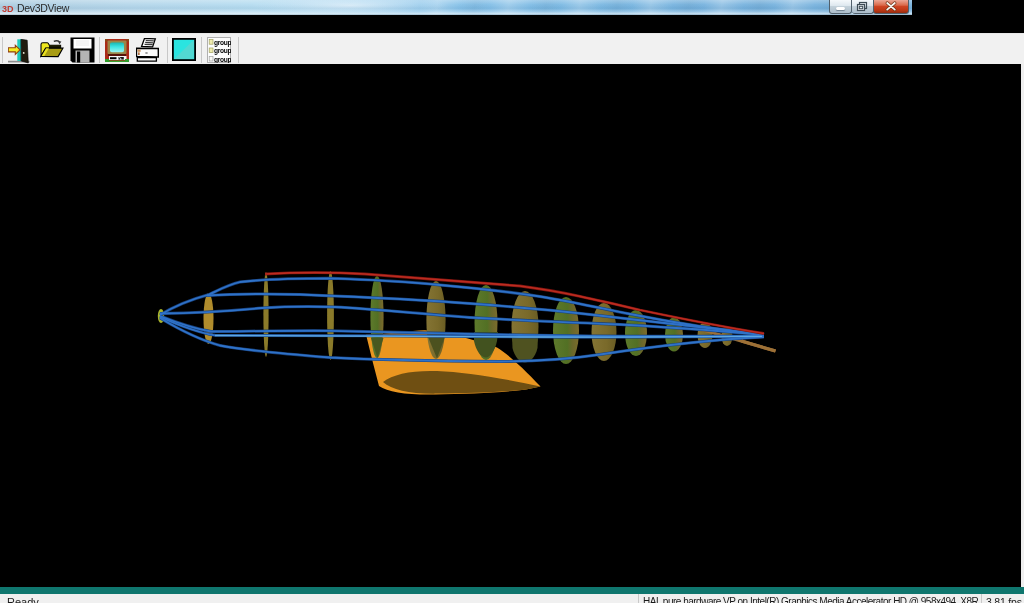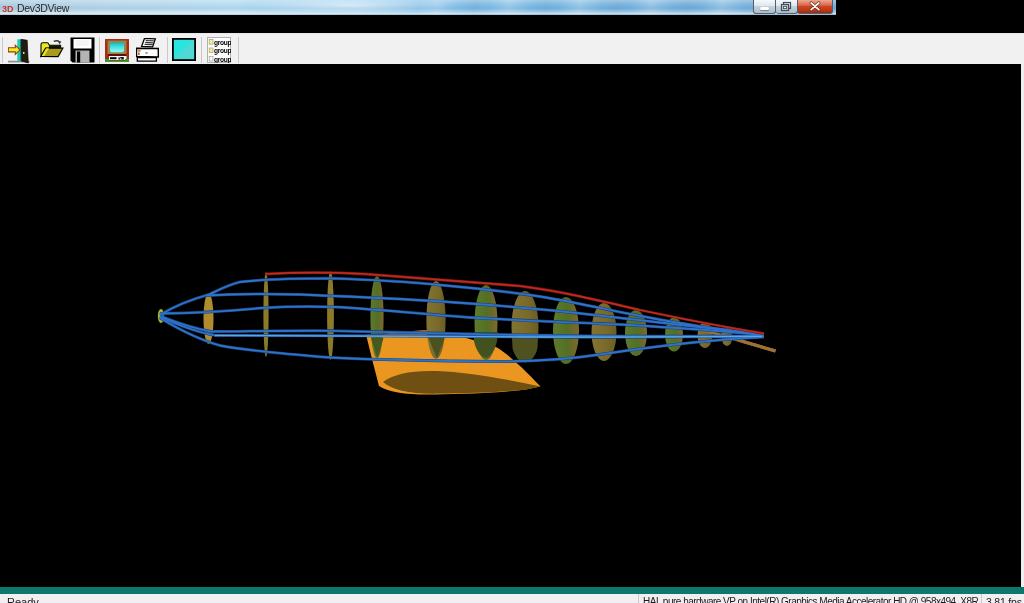--- a/index.html
+++ b/index.html
@@ -1,21 +1,21 @@
 <!DOCTYPE html>
 <html><head>
 <meta charset="utf-8">
 <style>
 * { margin:0; padding:0; box-sizing:border-box; }
 html,body { width:1024px; height:603px; overflow:hidden; background:#000; }
 body { font-family:"Liberation Sans", sans-serif; }
 #win { position:absolute; left:0; top:0; width:1024px; height:603px; transform:translateZ(0); }
 
 
-#titlebar { position:absolute; left:0; top:0; width:836px; height:15px;
+#titlebar { position:absolute; left:0; top:0; width:912px; height:15px;
   background:linear-gradient(90deg,#aecde0 0%,#b4d6ea 14%,#b5dcf0 28%,#96ccec 40%,#84c0e8 52%,#7ab8e2 64%,#76b2de 78%,#7ab4de 100%); overflow:hidden; }
 #titlebar .vshade { position:absolute; left:0; top:0; width:100%; height:15px;
   background:linear-gradient(180deg,rgba(255,255,255,0.30) 0%,rgba(255,255,255,0.06) 30%,rgba(20,60,100,0.05) 55%,rgba(255,255,255,0.22) 76%,rgba(242,248,252,0.60) 90%,rgba(170,180,188,0.60) 100%); }
 #titlebar .streaks { position:absolute; left:420px; top:0; width:604px; height:15px;
   background:repeating-linear-gradient(100deg, rgba(255,255,255,0.0) 0px, rgba(255,255,255,0.22) 18px, rgba(255,255,255,0.0) 40px, rgba(60,110,150,0.10) 55px, rgba(255,255,255,0.0) 70px); }
 #titlebar .cloud1 { position:absolute; left:250px; top:-4px; width:200px; height:19px; border-radius:50%;
   background:radial-gradient(ellipse at center, rgba(238,246,252,0.75) 0%, rgba(238,246,252,0) 70%); }
 #tb-icon { position:absolute; left:2px; top:4px; font:bold 9px "Liberation Sans",sans-serif; color:#c23a30; letter-spacing:0px; }
 #tb-text { position:absolute; left:17px; top:2px; font:10.5px "Liberation Sans",sans-serif; letter-spacing:-0.3px; color:#2a2a2a; }
 

